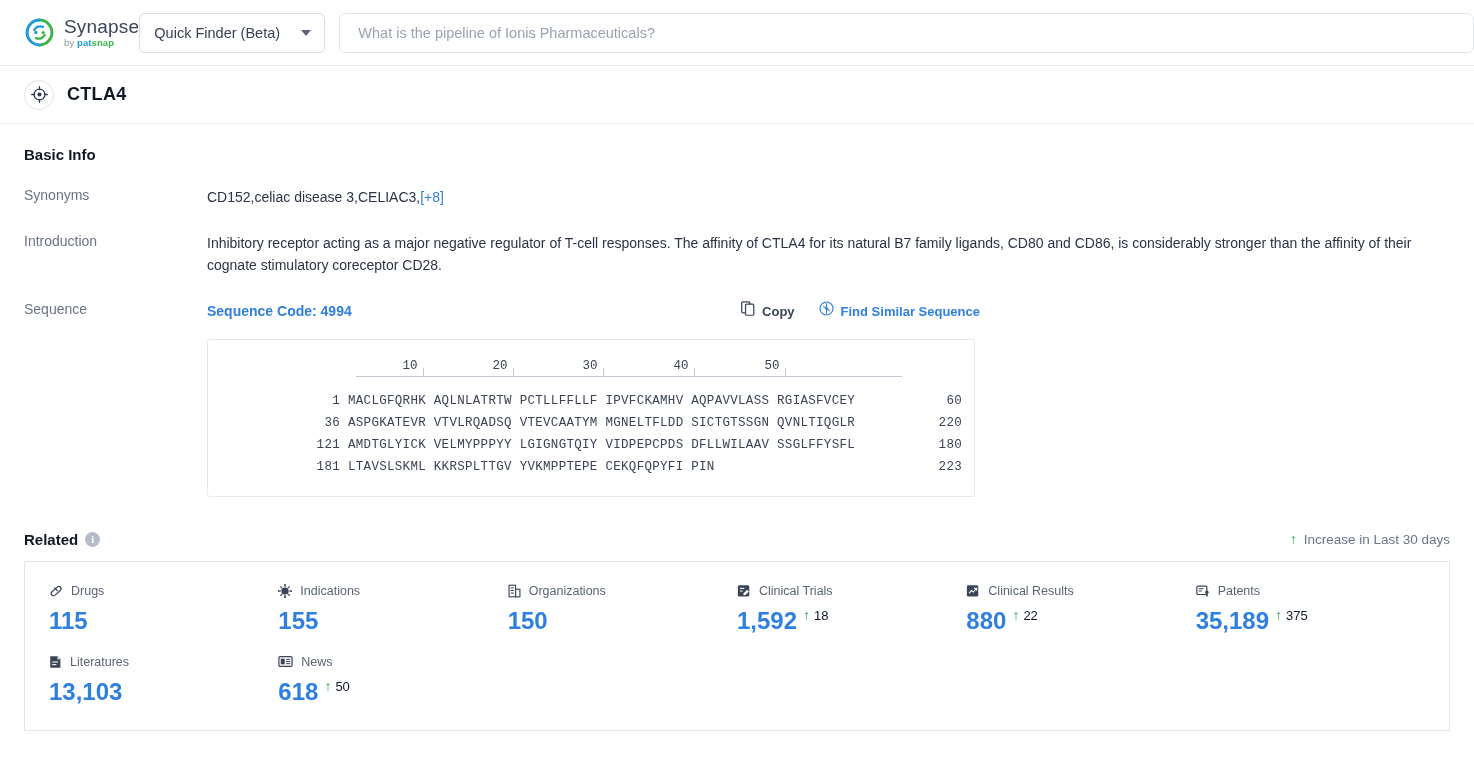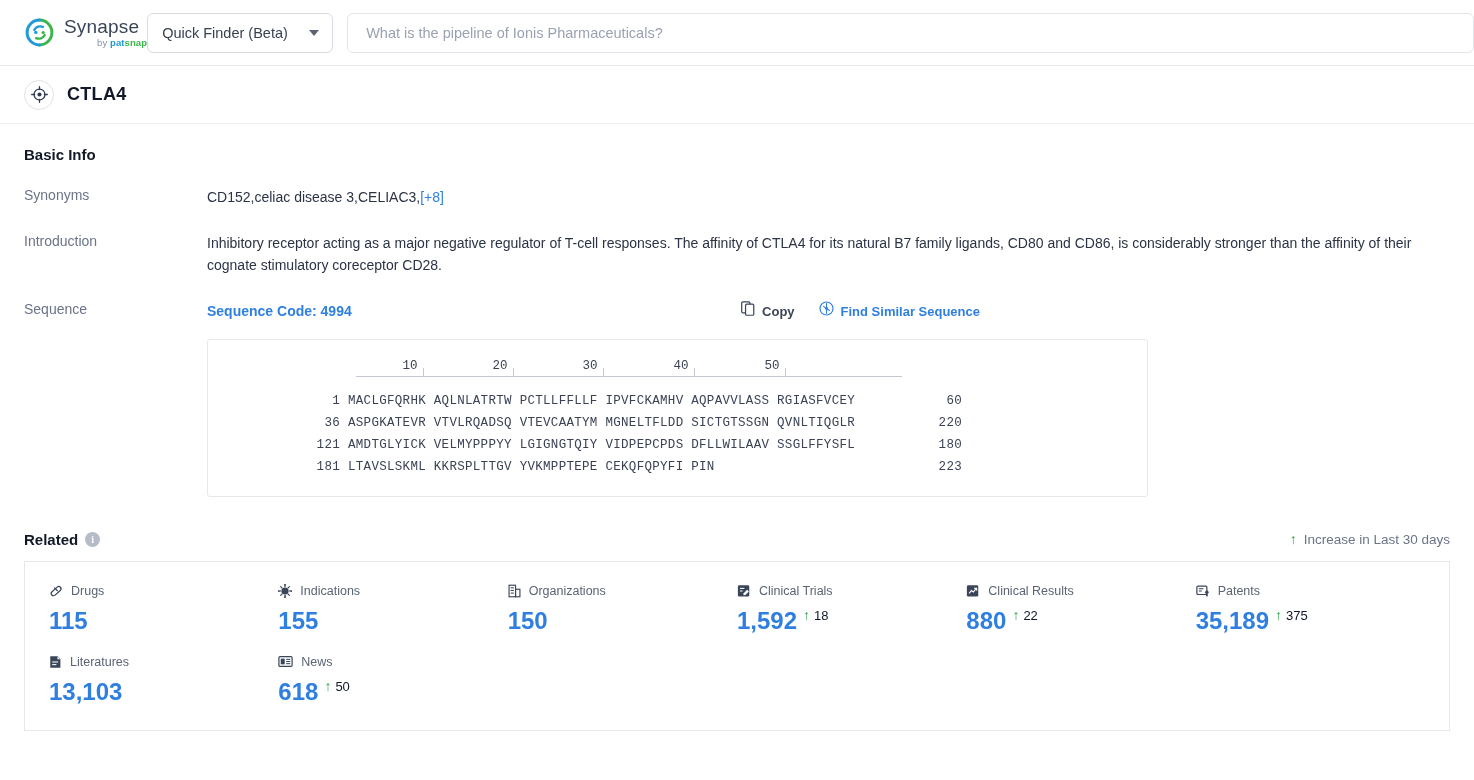--- a/index.html
+++ b/index.html
@@ -18,21 +18,21 @@
     height:66px; width:100%;
     display:flex; align-items:center;
     border-bottom:1px solid #e8eaed;
     background:#fff;
     padding-left:24px;
   }
   .logo-wrap{ display:flex; align-items:center; gap:9px; }
   .logo-mark{ width:31px; height:31px; flex:0 0 31px; }
   .logo-text{ line-height:1; }
   .logo-name{ font-size:19px; color:#3b4559; font-weight:400; letter-spacing:.2px; }
-  .logo-sub{ font-size:9.5px; margin-top:2px; letter-spacing:.1px;margin-left:33px; }
+  .logo-sub{ font-size:9.5px; margin-top:2px; letter-spacing:.1px; }
   .logo-sub .by{ color:#8a93a3; }
   .logo-sub .pat{ color:#1f9ad6; font-weight:700; }
   .logo-sub .snap{ color:#3cb54a; font-weight:700; }
 
   .finder{
     width:186px; height:40px;
     border:1px solid #d7dbe2; border-radius:6px;
     display:flex; align-items:center; justify-content:space-between;
     padding:0 13px 0 14px;
     font-size:14.5px; color:#374151; background:#fff;
@@ -118,21 +118,21 @@
   
   .seq-head{ display:flex; align-items:center;font-weight:bold; }
   .seq-code{ font-size:14px; color:#2f7fe0; }
   .seq-actions{ margin-left:auto; display:flex; align-items:center; gap:24px; padding-right:470px; }
   .seq-action{ display:flex; align-items:center; gap:7px; font-size:13px; cursor:pointer; }
   .seq-action.copy{ color:#3b4559; }
   .seq-action.similar{ color:#2f7fe0; }
 
   .seq-panel{
     margin-top:16px;
-    width:941px;
+    width:768px;
     border:1px solid #e6e8ec; border-radius:3px;
     background:#fff;
     padding:14px 0 18px 0;
   }
   .seq-inner{ font-family:"Liberation Mono","DejaVu Sans Mono",monospace; font-size:12.5px; color:#3a4254; }
   .ruler{ position:relative; height:30px; margin:0 0 6px 0; }
   .ruler-line{ position:absolute; left:148px; top:22px; width:546px; height:1px; background:#c3c8d2; }
   .ruler-num{ position:absolute; top:2px; font-size:12.5px; color:#3a4254; transform:translateX(-50%); }
   .ruler-tick{ position:absolute; top:14px; width:1px; height:8px; background:#c3c8d2; }
 

